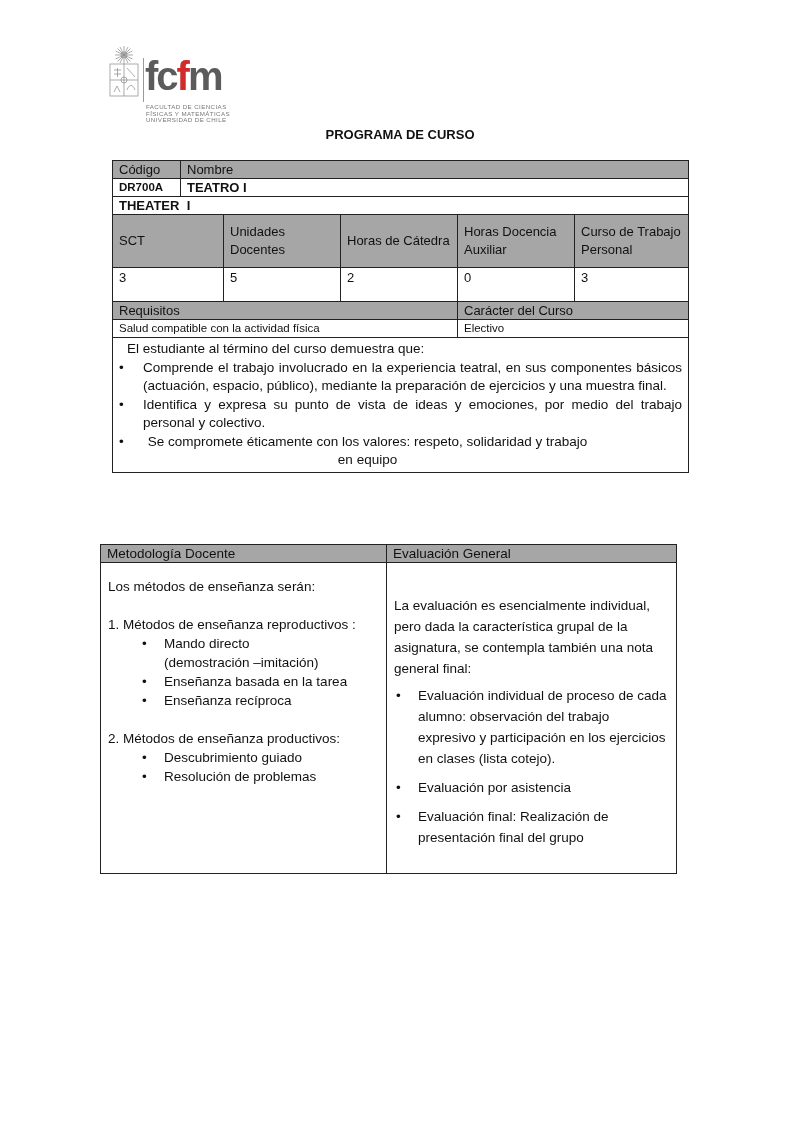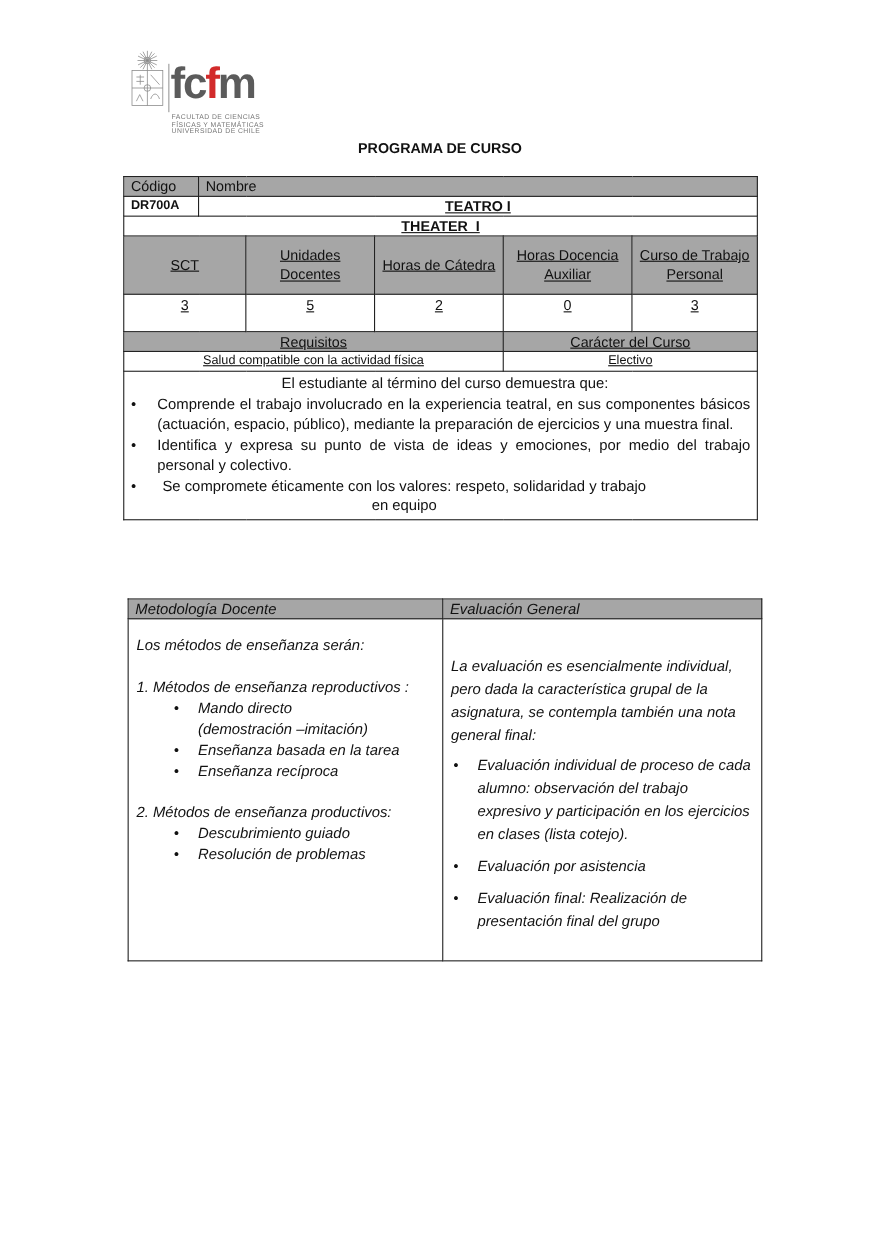--- a/index.html
+++ b/index.html
@@ -1,43 +1,43 @@
 <!DOCTYPE html>
 <html><head>
 <meta charset="utf-8">
 <style>
   html, body { margin: 0; padding: 0; background: #ffffff; }
   body { width: 800px; height: 1132px; position: relative; overflow: hidden;
          font-family: "Liberation Sans", "DejaVu Sans", sans-serif; color: #111; }
-  .logo { position: absolute; left: 118px; top: 46px; width: 130px; height: 85px; }
+  .logo { position: absolute; left: 108px; top: 46px; width: 130px; height: 85px; }
   .crest { position: absolute; left: 0; top: 0; width: 32px; height: 52px; }
   .fcfm-text { position: absolute; left: 37px; top: 10px; font-size: 40px; font-weight: bold;
                letter-spacing: -2px; color: #5b5b5b; line-height: 40px; }
   .fcfm-text .f2 { color: #d22b2b; }
   .fcfm-sub { position: absolute; left: 38px; top: 58px; font-size: 6.2px; line-height: 6.5px; color: #777;
               letter-spacing: 0.4px; }
   .fcfm-rule { position: absolute; left: 35px; top: 12px; width: 1px; height: 44px; background: #999; }
   .doc-title { position: absolute; left: 0; width: 800px; top: 127px; text-align: center;
                font-size: 13px; font-weight: bold; }
   table { border-collapse: collapse; position: absolute; table-layout: fixed; }
   td { border: 1.5px solid #222; padding: 0 6px; font-size: 13px; vertical-align: middle; }
   .gray { background: #a6a6a6; }
-  .c { text-align: center; text-decoration: underline; }
+  .c { text-align: left; }
   .b { font-weight: bold; }
   .main { left: 112px; top: 160px; width: 576px; }
   .main td { height: 17px; line-height: 17px; }
   .hours td.hd { height: 52px; line-height: 18px; }
   .hours td.val { height: 32px; vertical-align: top; line-height: 17px; padding-top: 1px; }
   .small { font-size: 11.5px; }
   .results td { padding: 2px 6px 2px 6px; line-height: 18.5px; font-size: 13.5px; }
   .results ul { margin: 0; padding: 0 0 0 24px; list-style: none; }
   .results li { position: relative; text-align: justify; }
   .results li::before { content: "\2022"; position: absolute; left: -24px; top: 0; }
-  .results .intro { padding-left: 8px; text-align: center; }
-  .lower { left: 116px; top: 544px; width: 576px; font-style: italic; }
+  .results .intro { padding-left: 8px; }
+  .lower { left: 100px; top: 544px; width: 576px; }
   .lower td { font-size: 13.5px; }
   .lower td.h { height: 17px; line-height: 17px; }
   .lower td.body { height: 290px; vertical-align: top; padding: 14px 6px 6px 7px; line-height: 19px; }
   .meth p { margin: 0; }
   .meth ul { margin: 0; padding: 0 0 0 56px; list-style: none; }
   .meth li { position: relative; }
   .meth li::before { content: "\2022"; position: absolute; left: -22px; }
   .meth .gap { height: 19px; }
   .evalc { line-height: 21px !important; }
   .evalc p { margin: 18px 0 6px 0; }

